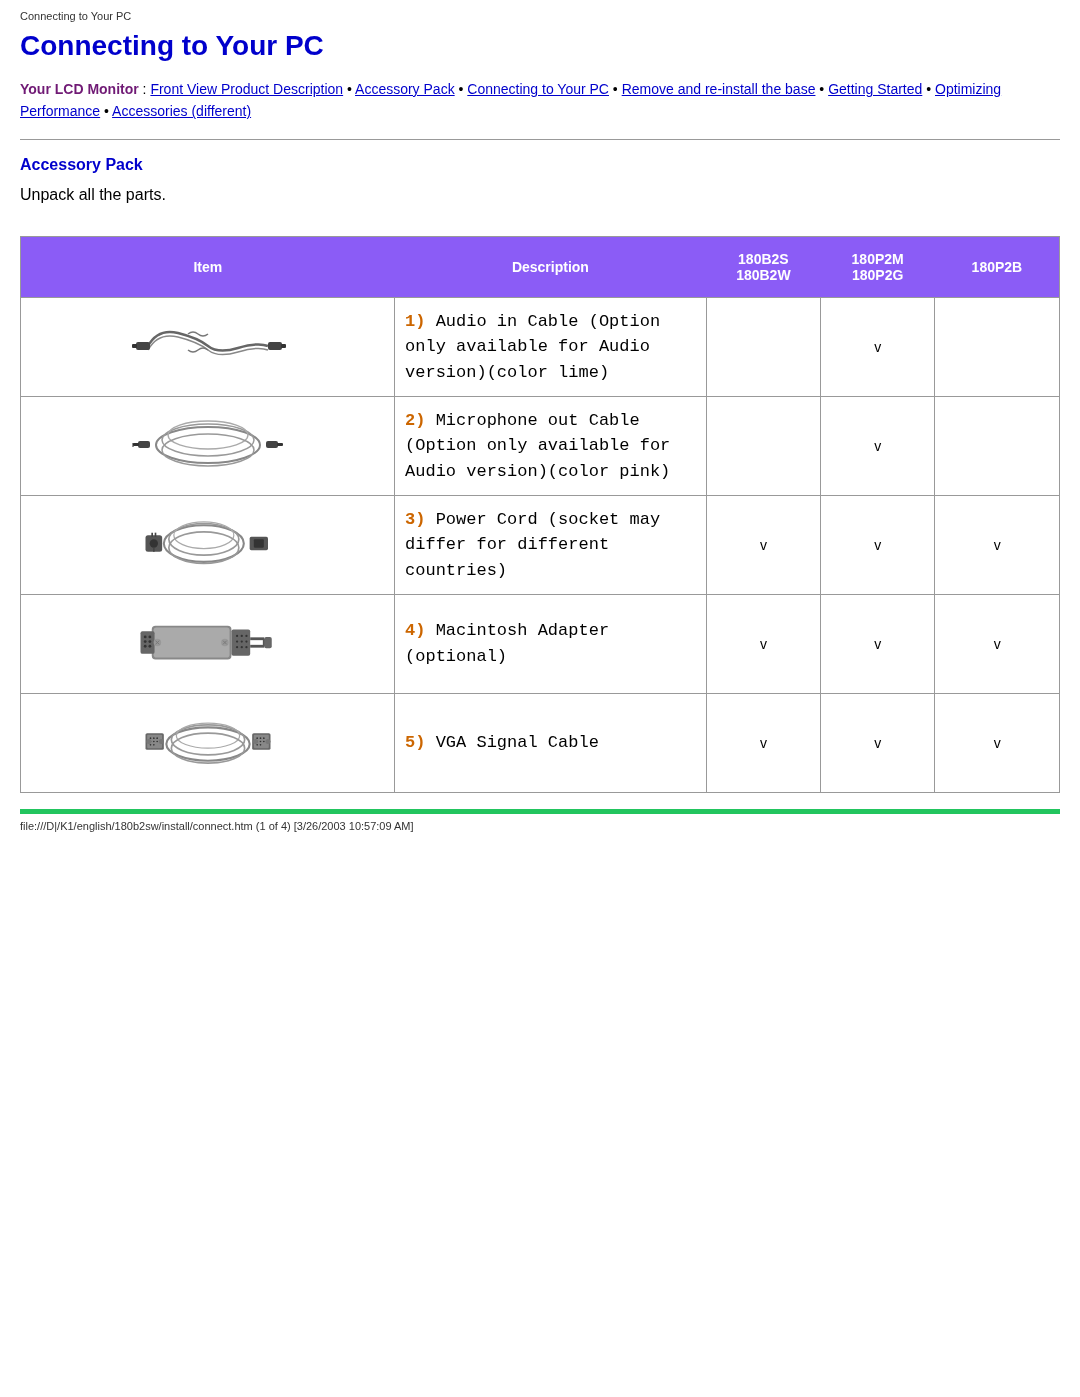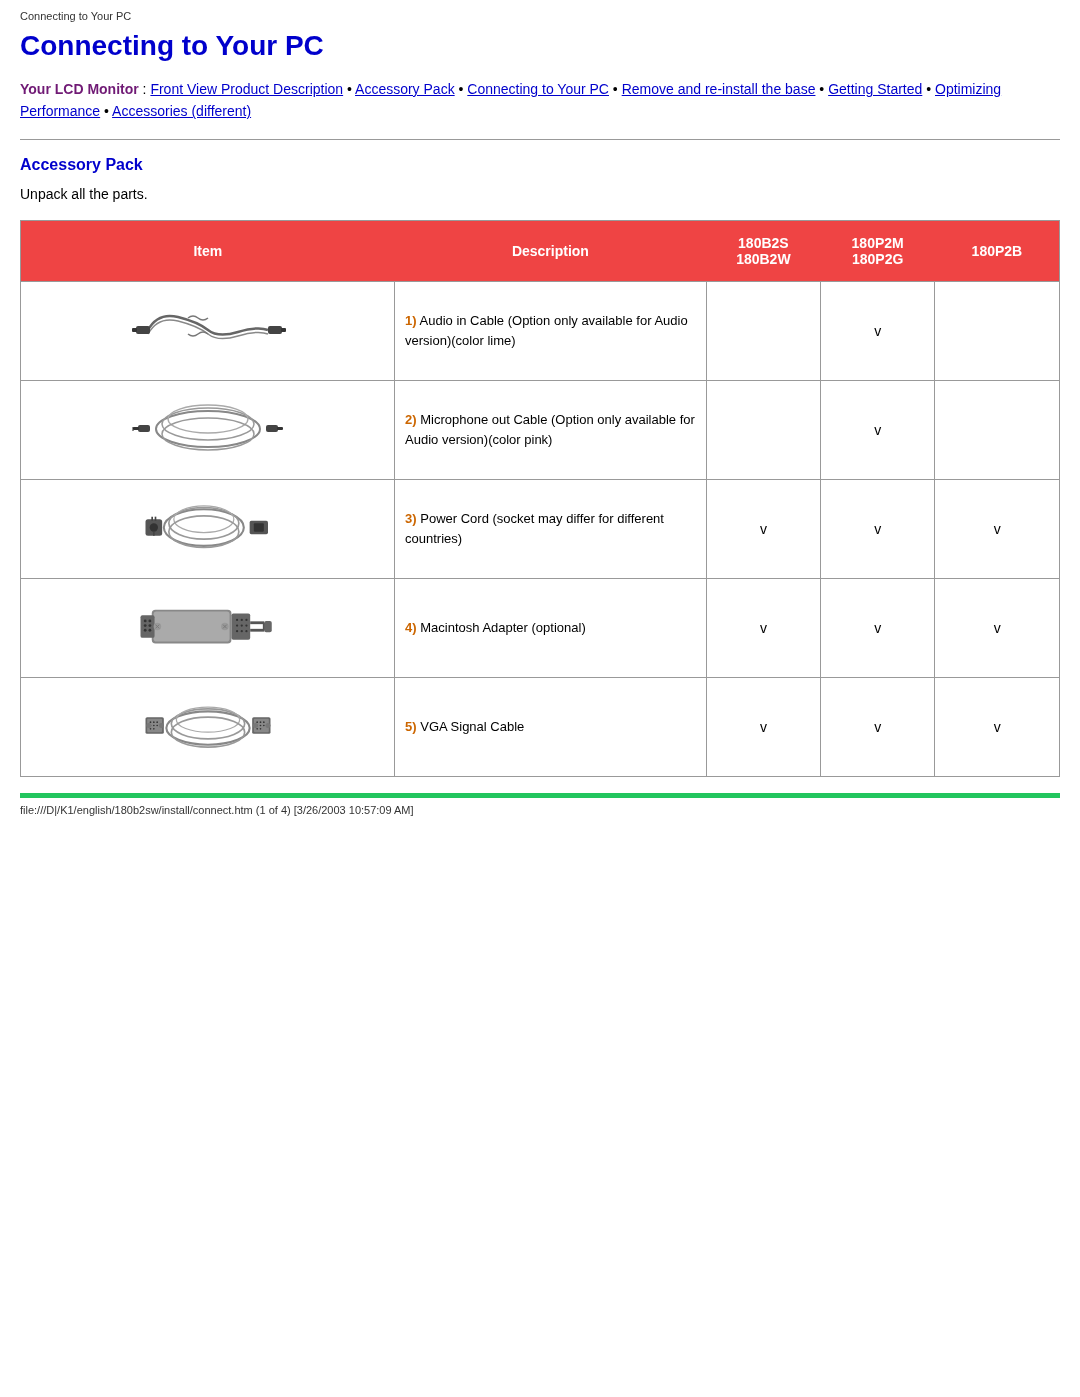--- a/index.html
+++ b/index.html
@@ -51,32 +51,32 @@
     }
 
     .section-title {
       font-size: 16px;
       font-weight: bold;
       color: #0000cc;
       margin-bottom: 12px;
     }
 
     .intro-text {
-      margin-bottom: 18px;
-      font-size: 14px;
+      margin-bottom: 32px;
+      font-size: 16px;
     }
 
     table {
       width: 100%;
       border-collapse: collapse;
       border: 1px solid #999;
     }
 
     .table-header {
-      background-color: #ef4444;
+      background-color: #8b5cf6;
       color: #fff;
       font-weight: bold;
       font-size: 14px;
       text-align: center;
       padding: 14px 10px;
     }
 
     .col-item {
       width: 36%;
     }
@@ -101,22 +101,23 @@
       border: 1px solid #999;
       padding: 10px;
       vertical-align: middle;
     }
 
     .item-cell {
       text-align: center;
     }
 
     .desc-cell {
-      font-size: 13px;
+      font-size: 17px;
       line-height: 1.5;
+      font-family: Liberation Mono, monospace;
     }
 
     .check-cell {
       text-align: center;
       font-size: 14px;
     }
 
     .item-num {
       color: #cc6600;
       font-weight: bold;

